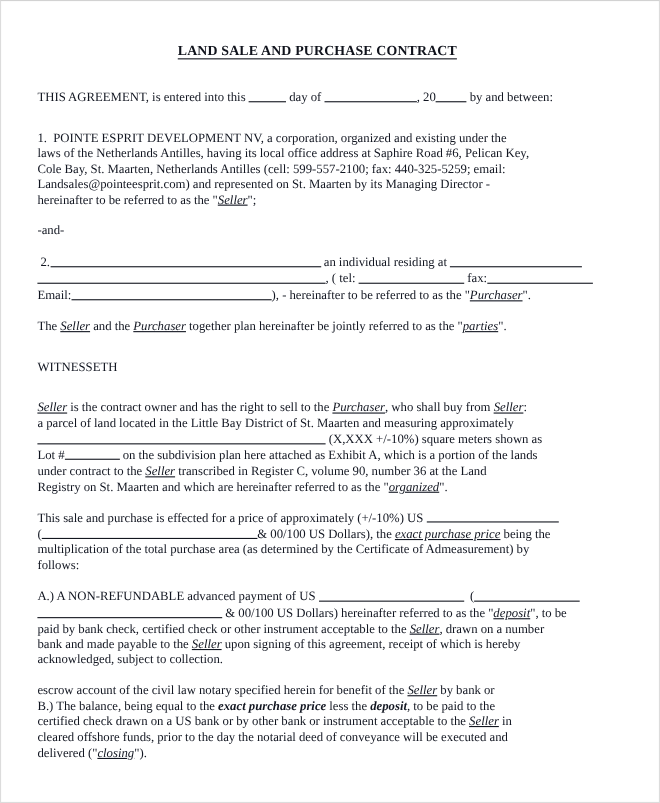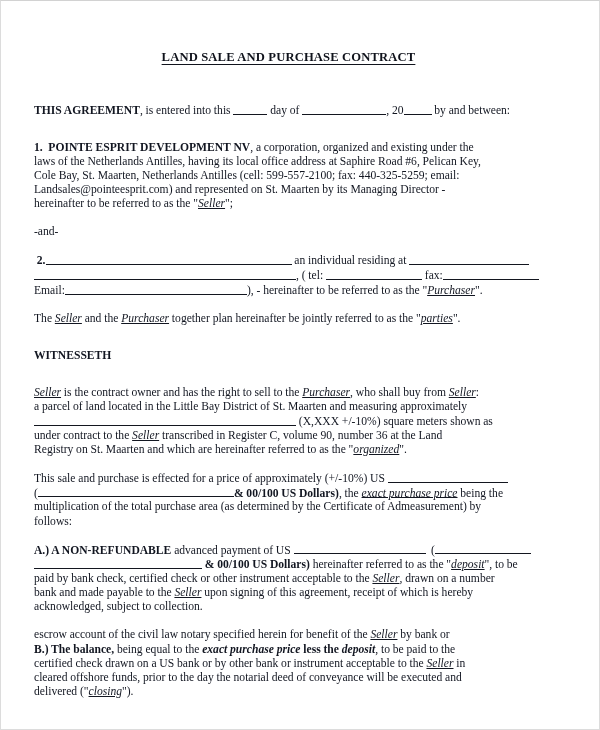--- a/index.html
+++ b/index.html
@@ -29,40 +29,40 @@
     top: 0px;
     width: 537px;
     height: 730px;
   }
   .doc-title {
     text-align: center;
     font-weight: bold;
     font-size: 12.6px;
     letter-spacing: 0.15px;
     color: #10131c;
-    margin: 15px;
+    margin: 4px;
     padding-top: 34px;
     padding-right: 28px;
   }
   .doc-title .ul {
     text-decoration: underline;
     text-underline-offset: 2.5px;
     text-decoration-thickness: 1.4px;
   }
   p.para {
     font-size: 11.6px;
     line-height: 14.1px;
     color: #121621;
     margin: 0;
     text-align: left;
     word-spacing: -0.1px;
   }
   .gap-lg { height: 23px; }
   .gap-md { height: 14px; }
-  b, strong { font-weight: bold; text-align: center; }
+  b, strong { font-weight: normal; text-align: center; }
   i, em { font-style: italic; text-decoration: underline; }
   .bi { font-weight: bold; font-style: italic; }
   
   .bl {
     display: inline-block;
     border-bottom: 1.3px solid #13161f;
     vertical-align: baseline;
     height: 0.92em;
     margin-bottom: -1px;
   }
@@ -118,20 +118,21 @@
     <p class="para"><b>WITNESSETH</b></p>
 
     <div class="gap-lg"></div>
 
     <p class="para"><i>Seller</i><span> is the contract owner and has the right to sell to the </span><i>Purchaser</i><span>, who shall buy from </span><i>Seller</i><span>:</span></p>
 
     <p class="para"><span>a parcel of land located in the Little Bay District of  St. Maarten and measuring approximately</span></p>
 
     <p class="para line-row"><span class="bl w262"></span>&nbsp;<span>(X,XXX +/-10%) square meters shown as</span></p>
 
+    <p class="para line-row"><span>Lot #</span><span class="bl w50"></span><span> on the subdivision plan here attached as </span><b>Exhibit A</b><span>, which is a portion of the lands</span></p>
 
     <p class="para"><span>under contract to the </span><i>Seller</i><span> transcribed in Register C, volume 90, number 36 at the Land</span></p>
 
     <p class="para"><span>Registry on St. Maarten and which are hereinafter referred to as the "</span><i>organized</i><span>".</span></p>
 
     <div class="gap-md"></div>
 
     <p class="para line-row"><span>This sale and purchase is effected for a price of approximately (+/-10%)  US </span><span class="bl w120"></span></p>
 
     <p class="para line-row"><span>(</span><span class="bl w196"></span><b>&amp; 00/100 US Dollars)</b><span>, the </span><i>exact purchase price</i><span> being the</span></p>

